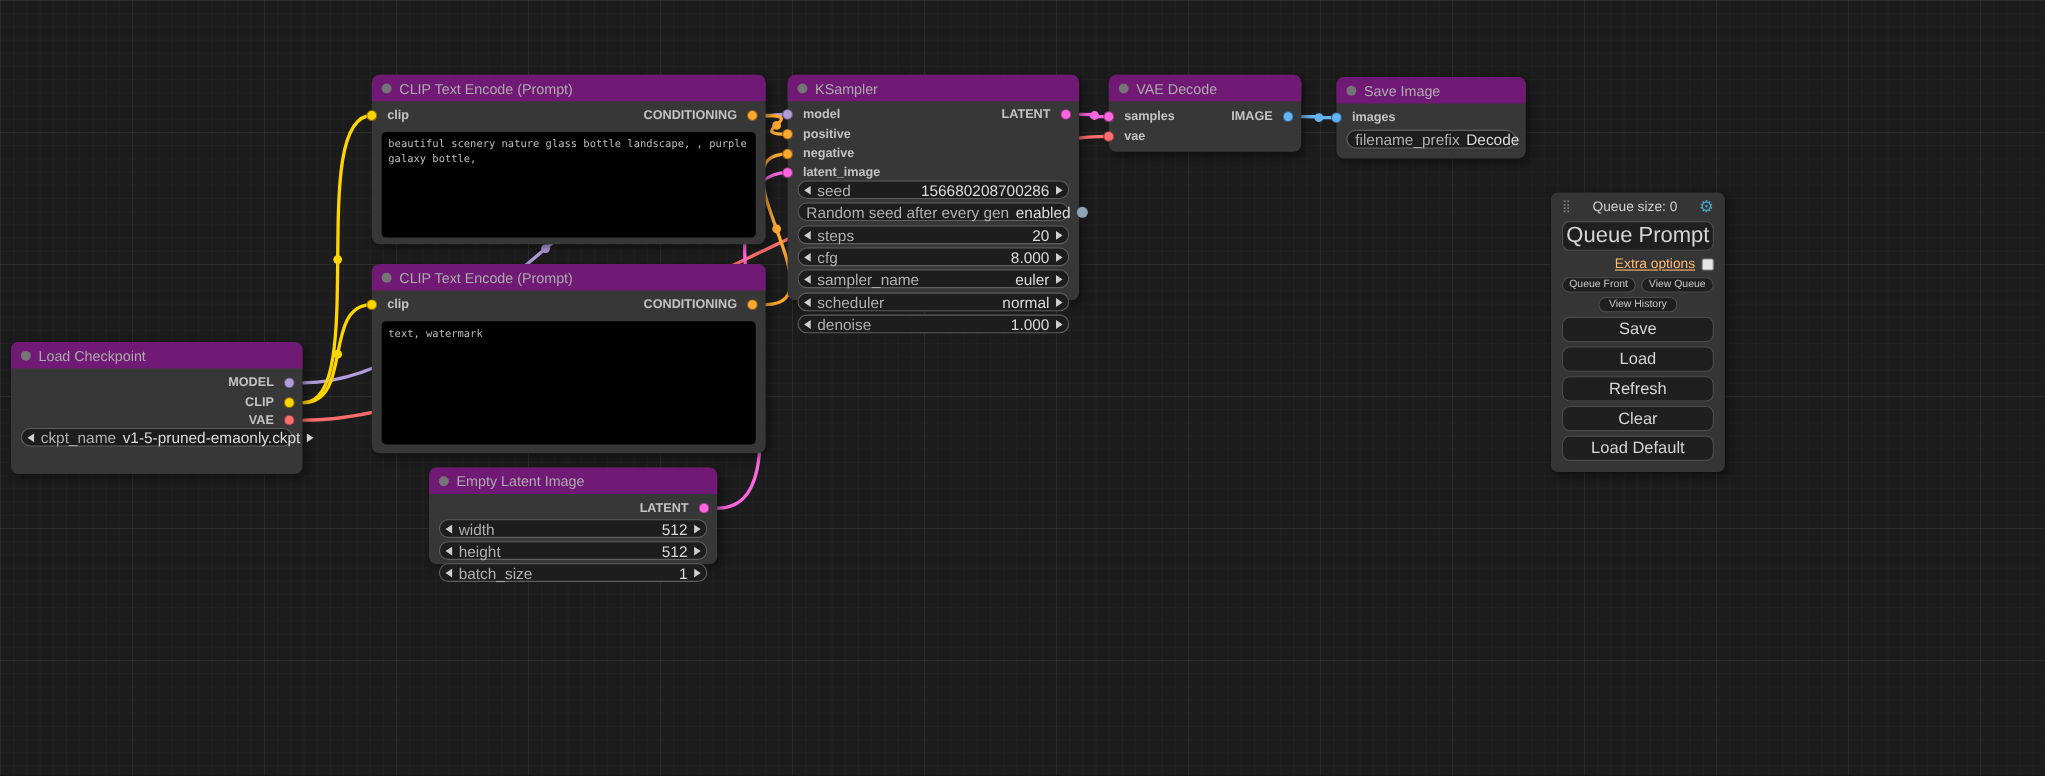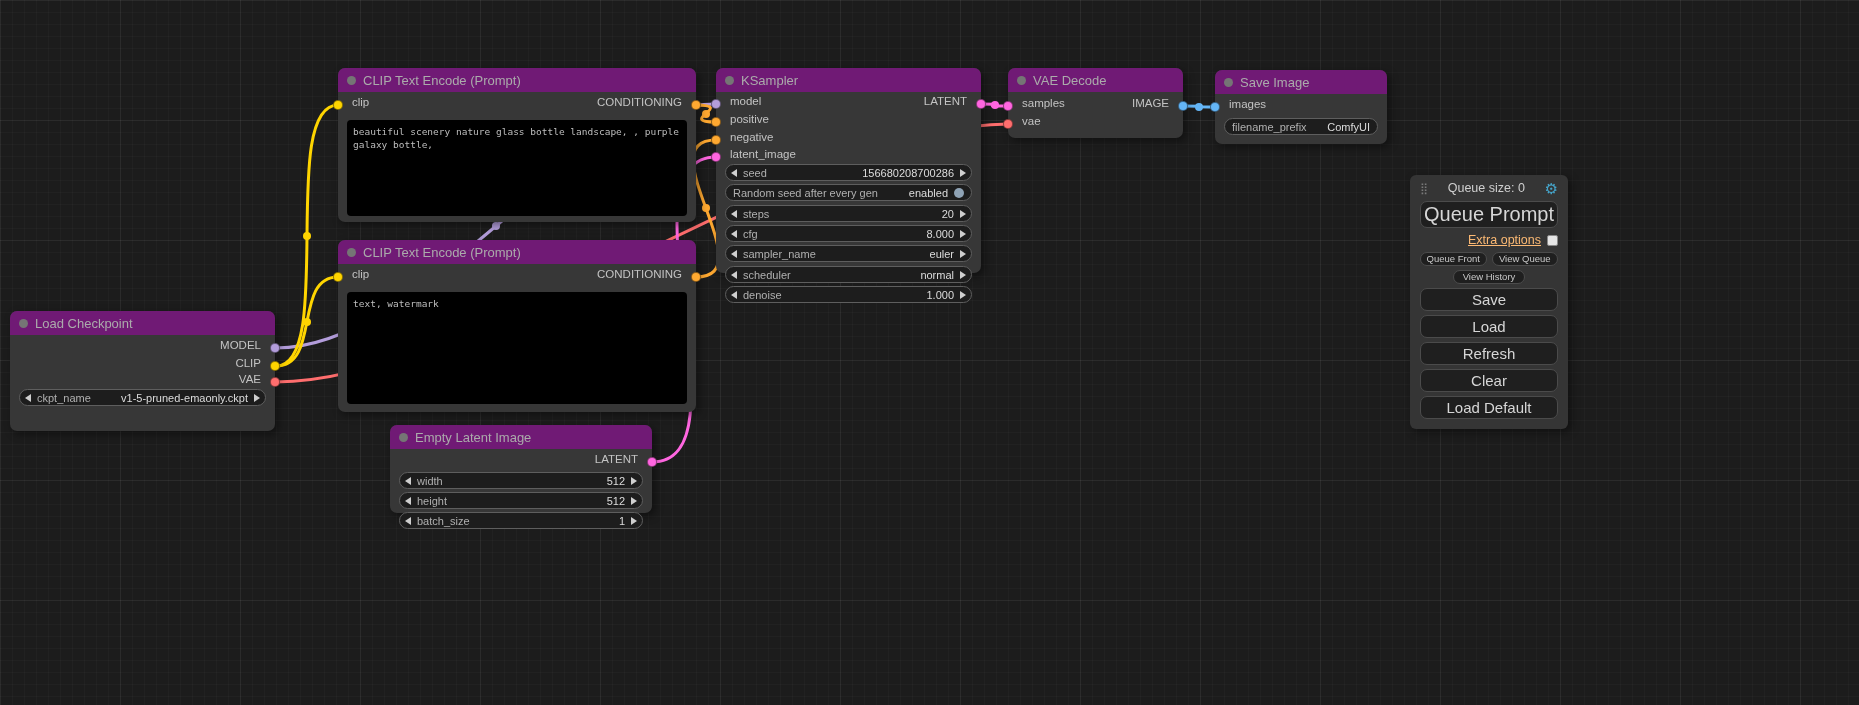--- a/index.html
+++ b/index.html
@@ -23,41 +23,41 @@
     box-shadow:3px 3px 9px rgba(0,0,0,0.45);
   }
   .node-title {
     height:24px; background:#701a75; border-radius:7px 7px 0 0;
     display:flex; align-items:center; padding:0 9px; gap:7px; cursor:move;
   }
   .tdot { width:9px; height:9px; border-radius:50%; background:#757575; flex:none; }
   .tlabel { font-size:13px; color:#ababab; white-space:nowrap; }
 
   .port-row {
-    position:absolute; left:0; right:0; height:18px;
-    display:flex; font-size:11.5px; color:#c3c3c3;
+    position:absolute; left:0; right:12px; height:18px;
+    display:flex; align-items:center; font-size:11.5px; color:#c3c3c3;font-weight:bold;
   }
   .port-row.in  { padding-left:14px; justify-content:flex-start; }
   .port-row.out { padding-right:14px; justify-content:flex-end; }
   .pdot { position:absolute; width:10px; height:10px; border-radius:50%; top:4px;
           border:1px solid rgba(0,0,0,0.45); cursor:crosshair; }
   .port-row.in  .pdot { left:-5px; }
   .port-row.out .pdot { right:-5px; }
 
   .c-model { background:#B39DDB; }
   .c-clip  { background:#FFD500; }
   .c-vae   { background:#FF6E6E; }
   .c-cond  { background:#FFA931; }
   .c-latent{ background:#FF66E0; }
   .c-image { background:#64B5F6; }
 
   .widget {
     position:absolute; left:9px; right:9px; height:17px;
     background:#1d1d1d; border:1px solid #5e5e5e; border-radius:9px;
-    display:flex; align-items:center; padding:0 7px; font-size:11px; gap:6px;
+    display:flex; align-items:center; padding:0 7px; font-size:14px; gap:6px;
     cursor:pointer;
   }
   .wlabel { color:#b0b0b0; white-space:nowrap; }
   .wvalue { margin-left:auto; color:#dcdcdc; white-space:nowrap; }
   .arr { width:0; height:0; border-style:solid; flex:none; }
   .arr-l { border-width:4.5px 6px 4.5px 0; border-color:transparent #cfcfcf transparent transparent; margin-left:-2px; }
   .arr-r { border-width:4.5px 0 4.5px 6px; border-color:transparent transparent transparent #cfcfcf; margin-right:-2px; }
   .toggle-dot { width:10px; height:10px; border-radius:50%; background:#8fa3b5; flex:none; }
 
   .prompt-box {
@@ -312,21 +312,21 @@
     <div class="node-title">
       <span class="tdot"></span>
       <span class="tlabel">Save Image</span>
     </div>
     <div class="port-row in" style="top:28px">
       <span class="pdot c-image"></span>
       <span>images</span>
     </div>
     <div class="widget" style="top:48px">
       <span class="wlabel">filename_prefix</span>
-      <span class="wvalue">ComfyUI</span>
+      <span class="wvalue">Decode</span>
     </div>
   </div>
 
   <div id="queue-panel">
     <div class="qp-header">
       <span class="qp-handle">⣿</span>
       <span class="qp-size">Queue size: 0</span>
       <span class="qp-gear">⚙</span>
     </div>
     <button class="qp-big qp-queue">Queue Prompt</button>

